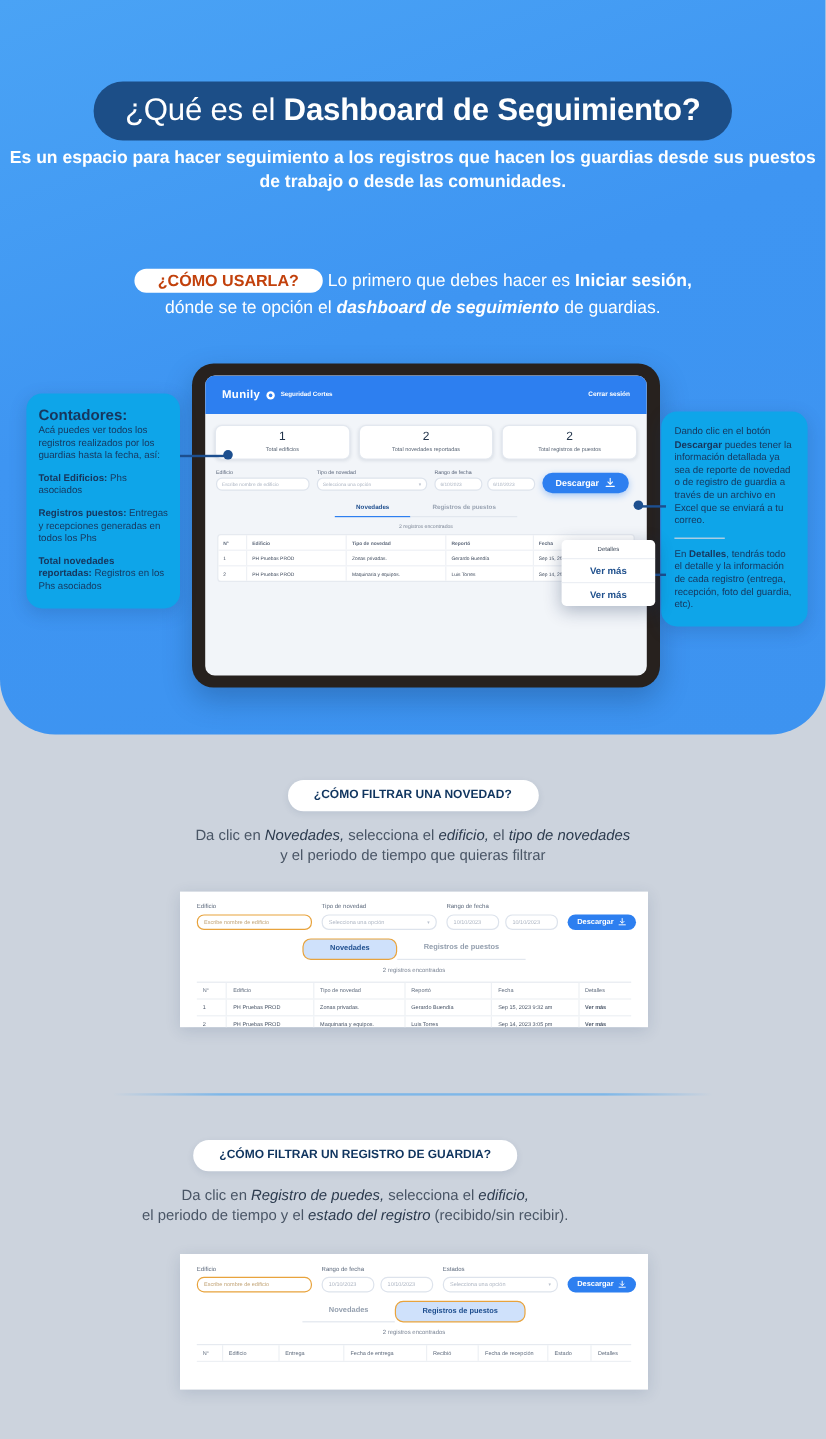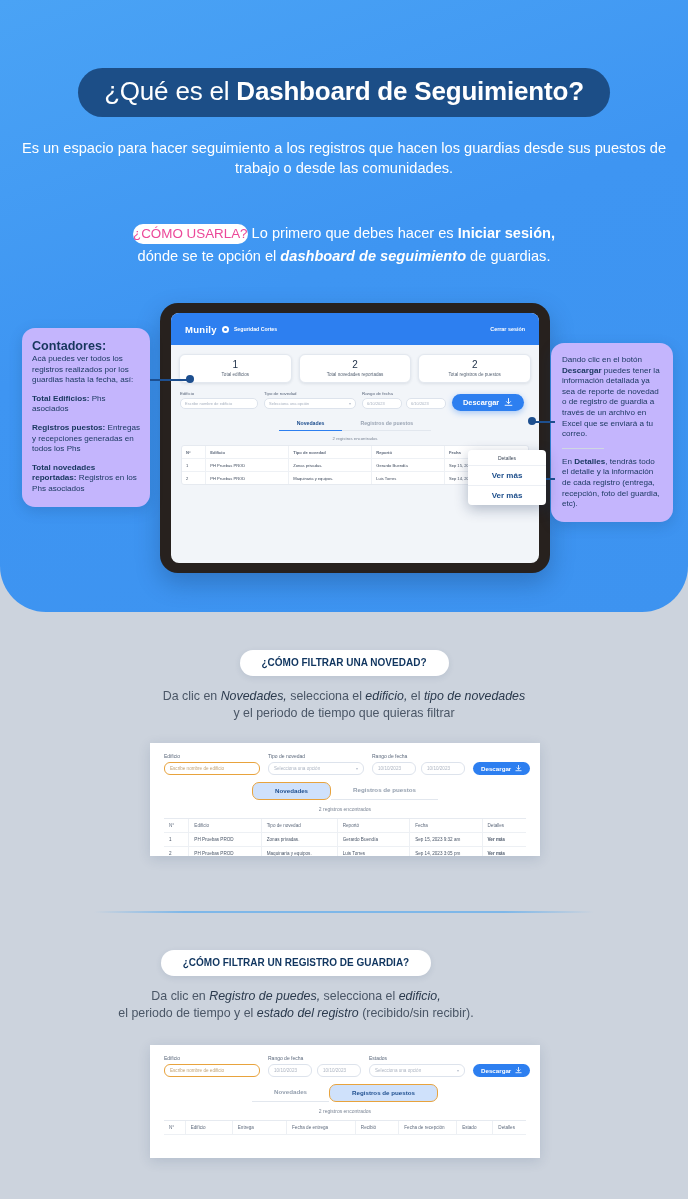--- a/index.html
+++ b/index.html
@@ -19,29 +19,29 @@
   }
   .hero-title-wrap { position: absolute; top: 68px; left: 0; width: 688px; text-align: center; }
   .hero-title {
     display: inline-block; background: #1c4e87; color: #fff;
     border-radius: 26px; padding: 8px 26px 10px;
     font-size: 26px; font-weight: 400; letter-spacing: -0.2px; white-space: nowrap;
   }
   .hero-title b { font-weight: 700; }
   .hero-sub {
     position: absolute; top: 122px; left: 0; width: 688px; text-align: center;
-    color: #fff; font-size: 14.6px; line-height: 20px; font-weight: 400; margin-top: 16px;
+    color: #fff; font-size: 14.6px; line-height: 20px; font-weight: 700;
   }
   .usarla {
     position: absolute; top: 222px; left: 0; width: 688px; text-align: center;
     color: #fff; font-size: 14.6px; line-height: 23px;
   }
   .usarla .pill {
-    background: #fff; color: #ec4899; font-weight: 400;
-    border-radius: 11px; padding: 2px 0 3px; font-size: 13.4px;
+    background: #fff; color: #c2410c; font-weight: 700;
+    border-radius: 11px; padding: 2px 20px 3px; font-size: 13.4px;
   }
   .usarla b { font-weight: 700; }
   .usarla i { font-weight: 700; font-style: italic; }
 
   
   .tablet {
     position: absolute; left: 160px; top: 303px; width: 390px; height: 270px;
     background: #27211e; border-radius: 18px; padding: 10px 11px;
     box-shadow: 0 10px 24px rgba(10,40,80,0.28);
   }
@@ -109,21 +109,21 @@
     position: absolute; left: 468px; top: 450px; width: 78px;
     background: #fff; border-radius: 4px; box-shadow: 0 4px 14px rgba(15,40,80,.30);
     overflow: hidden; z-index: 8;
   }
   .detalles-pop .dh { font-size: 5px; color: #3b4758; text-align: center; padding: 5px 0 4px; border-bottom: 1px solid #eceff4; }
   .detalles-pop .dv { font-size: 8px; color: #1e4f8c; font-weight: 700; text-align: center; padding: 5px 0; border-bottom: 1px solid #eceff4; }
   .detalles-pop .dv:last-child { border-bottom: none; }
 
   
   .callout {
-    position: absolute; background: #c4b5fd; border-radius: 13px;
+    position: absolute; background: #0ea5e9; border-radius: 13px;
     box-shadow: 0 4px 14px rgba(20,60,110,.20); color: #17365d;
   }
   .callout-left { left: 22px; top: 328px; width: 128px; padding: 11px 10px 12px; }
   .callout-right { left: 551px; top: 343px; width: 122px; padding: 12px 11px 12px; }
   .callout p { font-size: 8.1px; line-height: 10.6px; margin-bottom: 8px; }
   .callout p:last-child { margin-bottom: 0; }
   .callout .h { font-size: 12.6px; font-weight: 700; line-height: 14px; margin-bottom: 1px; display: block; }
   .callout b { font-weight: 700; }
   .callout hr { border: none; border-top: 1px solid #cfd7e2; margin: 7px 0 8px; width: 42px; }
 

